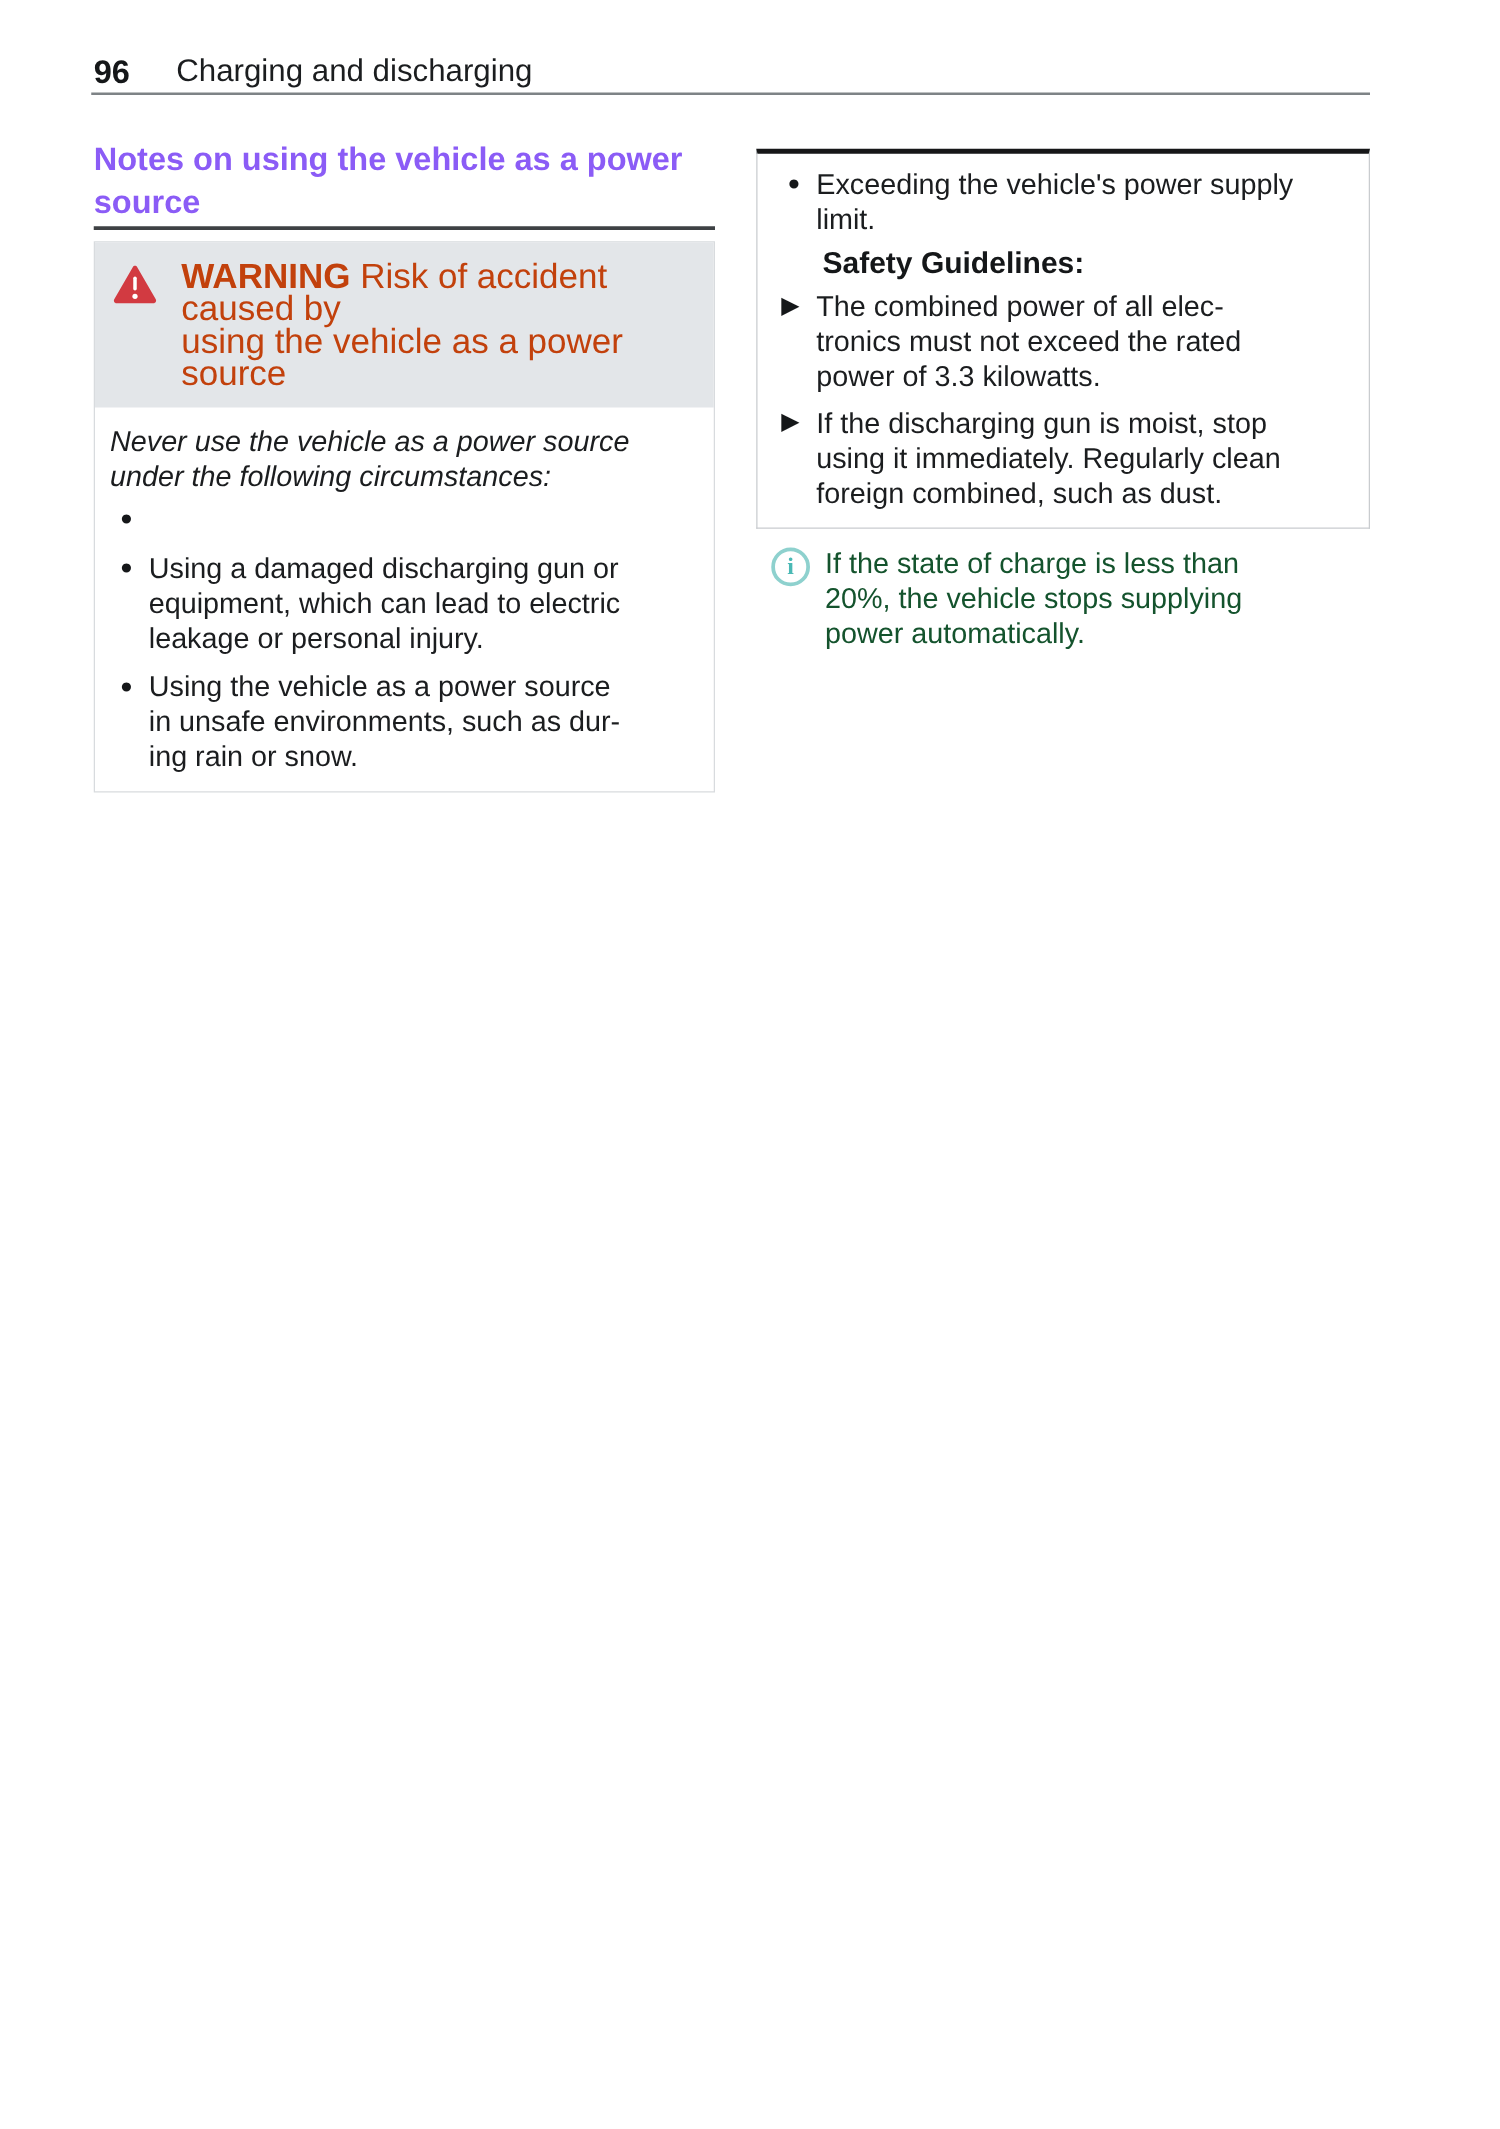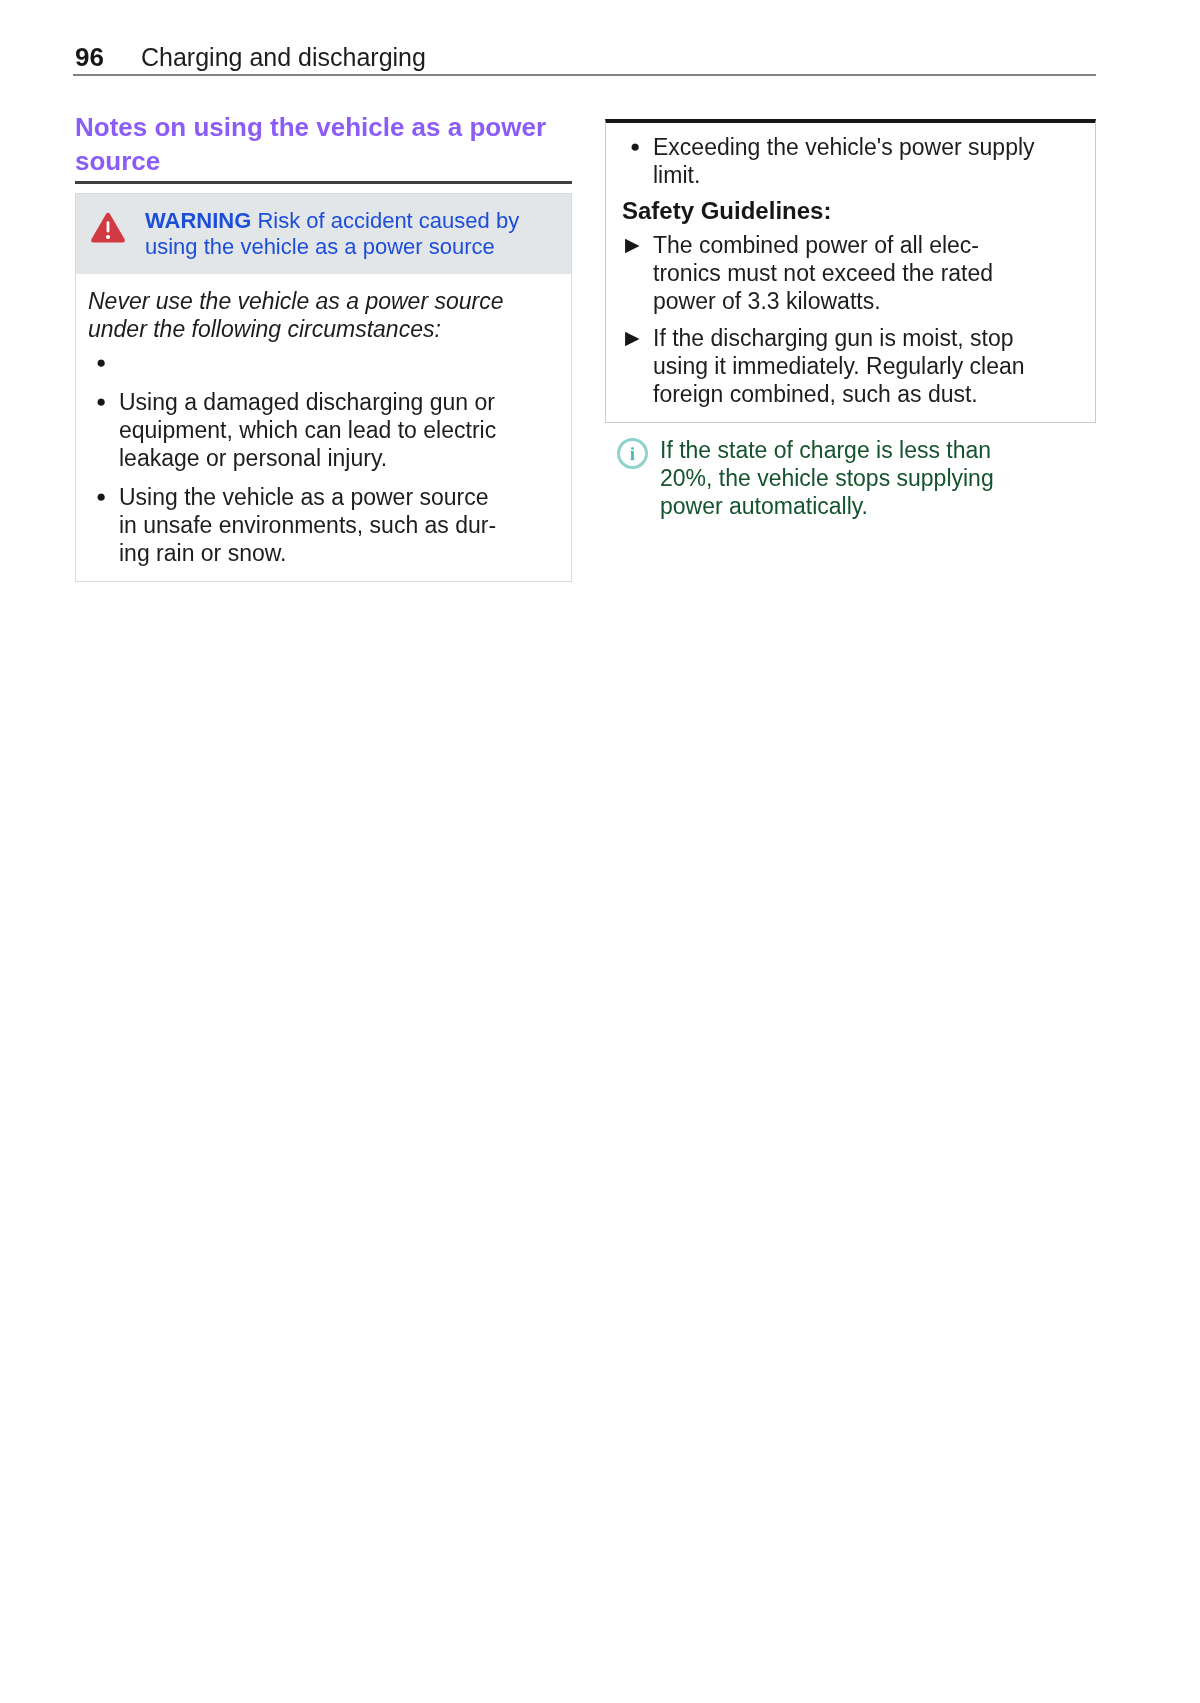--- a/index.html
+++ b/index.html
@@ -44,21 +44,21 @@
     border: 1px solid #d8dbde; background: #ffffff;
   }
   .warning-box-header {
     background: #e3e6e9;
     padding: 14px 14px 14px 14px;
     display: flex; align-items: flex-start;
   }
   .warning-triangle { flex: 0 0 36px; margin-top: 3px; }
   .warning-title {
     margin-left: 19px;
-    font-size: 22px; line-height: 26px; color: #1d4ed8;
+    font-size: 28px; line-height: 26px; color: #c2410c;
   }
   .warning-title b { font-weight: bold; }
   .warning-body {
     padding: 13px 10px 14px 12px;
     font-size: 23px; line-height: 28px;
   }
   .warning-intro { margin-bottom: 6px; font-style: italic; }
   .bullet-list { list-style: none; }
   .bullet-item { display: flex; align-items: flex-start; }
   .bullet-item + .bullet-item { margin-top: 11px; }
@@ -70,21 +70,21 @@
   
   .guideline-box {
     position: absolute; left: 605px; top: 119px; width: 491px;
     border: 1px solid #c9cccf;
     border-top: 4px solid #161718;
     background: #ffffff;
     padding: 10px 10px 14px 16px;
     font-size: 23px; line-height: 28px;
   }
   .guideline-subheading {
-    margin-top: 8px; font-weight: bold; font-size: 24px; color: #151719;
+    margin-top: 8px; font-weight: bold; font-size: 24px; color: #151719; margin-left: 36px;
   }
   .arrow-list { list-style: none; }
   .arrow-item { display: flex; align-items: flex-start; }
   .arrow-list .arrow-item:first-child { margin-top: 6px; }
   .arrow-item + .arrow-item { margin-top: 9px; }
   .arrow-marker {
     flex: 0 0 31px; padding-left: 3px;
     font-size: 19px; line-height: 28px; color: #151719;
   }
 

